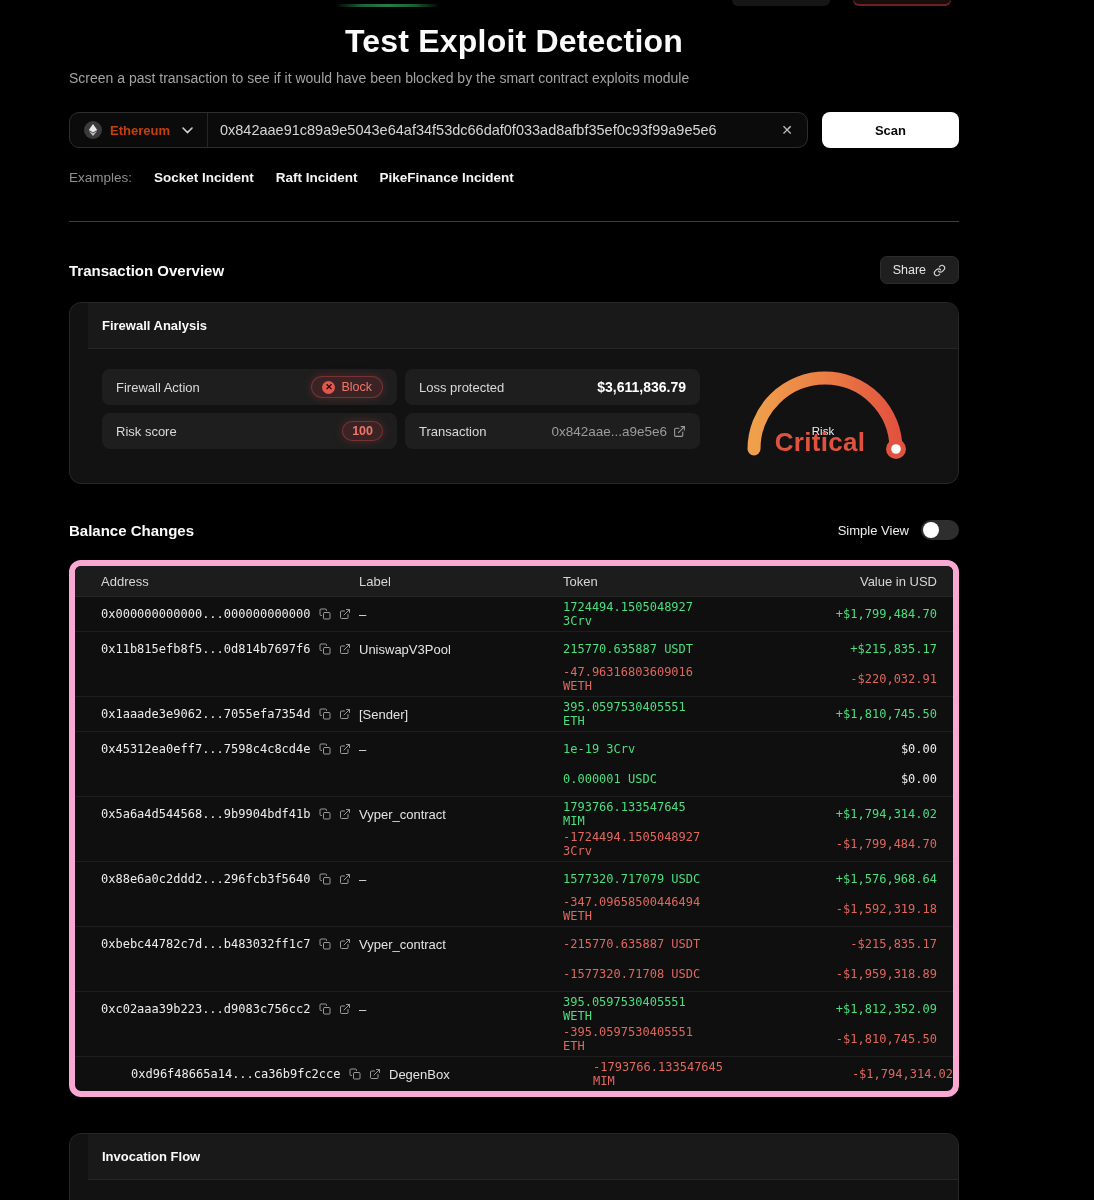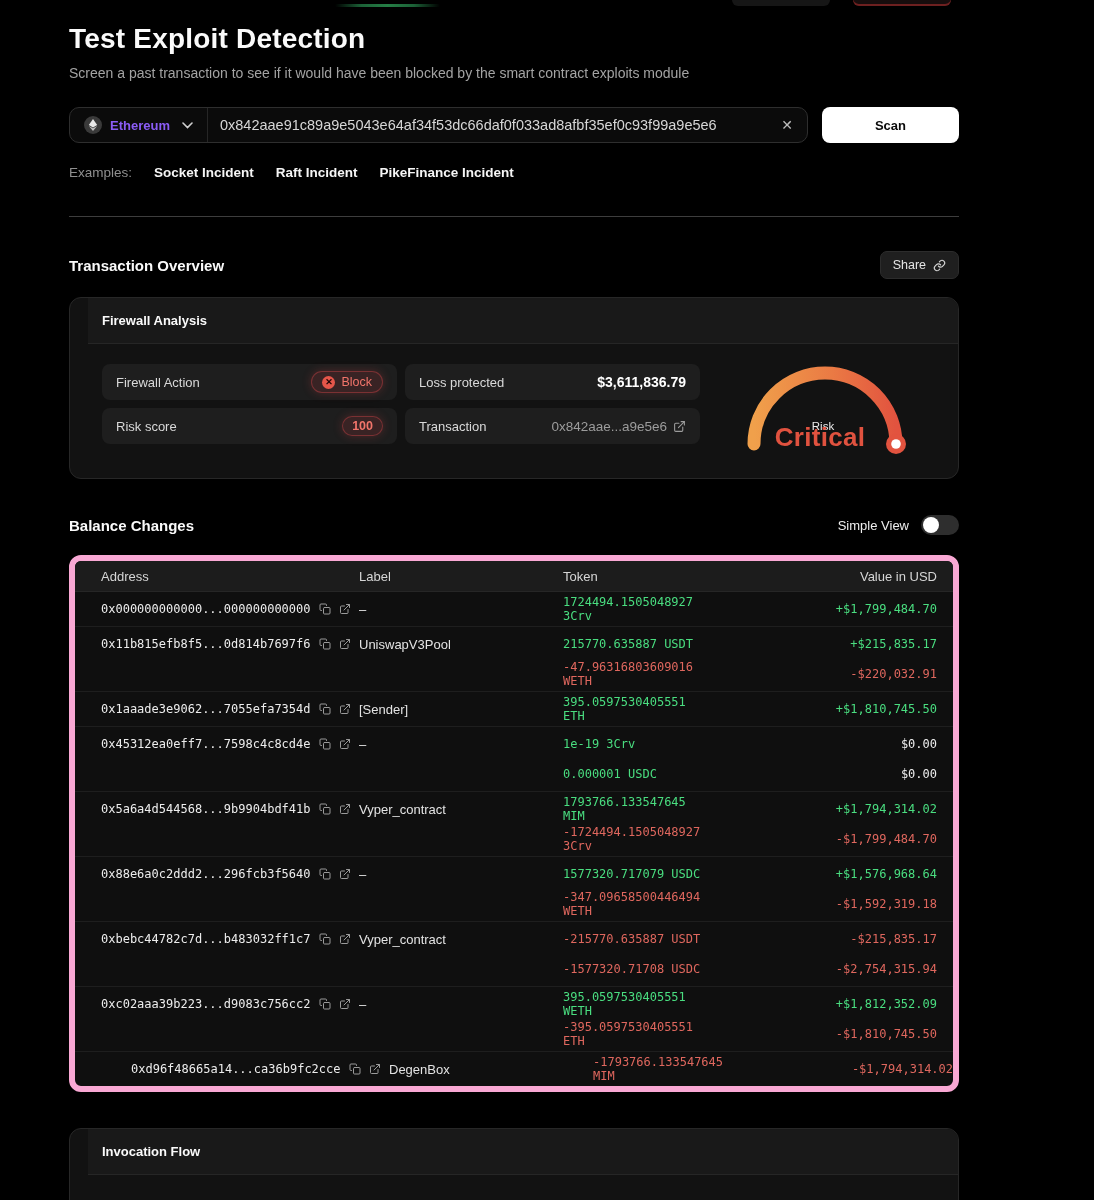--- a/index.html
+++ b/index.html
@@ -10,30 +10,30 @@
   
   .topstrip { position:relative; height:10px; background:#000; }
   .pill-remnant { position:absolute; top:0; height:6px; border-radius:0 0 6px 6px; }
   .pill-a { left:732px; width:98px; background:#161616; }
   .pill-b { left:853px; width:98px; background:#170d0d; box-shadow:inset 0 -2px 0 #6e2020; }
   .glow-green { position:absolute; top:4px; left:335px; width:105px; height:3px;
     background:linear-gradient(90deg, transparent, #237a45, #2f9e57, #237a45, transparent); opacity:.8; filter:blur(.6px); }
 
   .wrap { width:890px; margin-left:69px; }
 
-  h1.title { font-size:28px; font-weight:bold; letter-spacing:.2px; margin-top:13px; }
+  h1.title { font-size:32px; font-weight:bold; letter-spacing:.2px; margin-top:13px;text-align:center; }
   .subtitle { font-size:14px; color:#a3a3a3; margin-top:10px; }
 
   
   .search-row { display:flex; gap:14px; margin-top:26px; }
   .search-box { flex:1; height:36px; display:flex; align-items:center; background:#0b0b0b;
     border:1px solid #2e2e2e; border-radius:10px; overflow:hidden; }
   .chain-select { display:flex; align-items:center; gap:8px; padding:0 14px 0 14px; height:100%; cursor:pointer; }
   .eth-circle { width:18px; height:18px; border-radius:50%; background:#3a3a3a; display:flex; align-items:center; justify-content:center; }
-  .chain-name { font-size:13px; font-weight:600; color:#8b5cf6; }
+  .chain-name { font-size:13px; font-weight:600; color:#c2410c; }
   .chev { color:#cfcfcf; margin-left:4px; display:flex; }
   .vdiv { width:1px; height:100%; background:#262626; }
   .tx-input { flex:1; background:transparent; border:none; outline:none; color:#d6d6d6;
     font-size:14.5px; padding:0 12px; font-family:"Liberation Sans", sans-serif; }
   .clear-x { color:#bdbdbd; font-size:14px; padding:0 14px; cursor:pointer; }
   .scan-btn { width:137px; height:36px; background:#fff; color:#0a0a0a; font-size:13px; font-weight:600;
     border:none; border-radius:8px; cursor:pointer; font-family:"Liberation Sans", sans-serif; }
 
   
   .examples { display:flex; align-items:center; gap:22px; margin-top:22px; font-size:13.5px; }
@@ -405,21 +405,21 @@
               </span>
             </div>
             <div class="cell label">Vyper_contract</div>
             <div class="cell token mono neg">-215770.635887 USDT</div>
             <div class="cell usd mono neg">-$215,835.17</div>
           </div>
           <div class="tline">
             <div class="cell addr mono"></div>
             <div class="cell label"></div>
             <div class="cell token mono neg">-1577320.71708 USDC</div>
-            <div class="cell usd mono neg">-$2,754,315.94</div>
+            <div class="cell usd mono neg">-$1,959,318.89</div>
           </div>
         </div>
         <div class="tgroup">
           <div class="tline">
             <div class="cell addr mono">
               <span>0xc02aaa39b223...d9083c756cc2</span>
               <span class="icon-btn">
                 <svg width="12" height="12" viewBox="0 0 24 24" fill="none" stroke="currentColor" stroke-width="2" stroke-linecap="round" stroke-linejoin="round">
                   <rect x="9" y="9" width="13" height="13" rx="2"></rect>
                   <path d="M5 15H4a2 2 0 0 1-2-2V4a2 2 0 0 1 2-2h9a2 2 0 0 1 2 2v1"></path>

